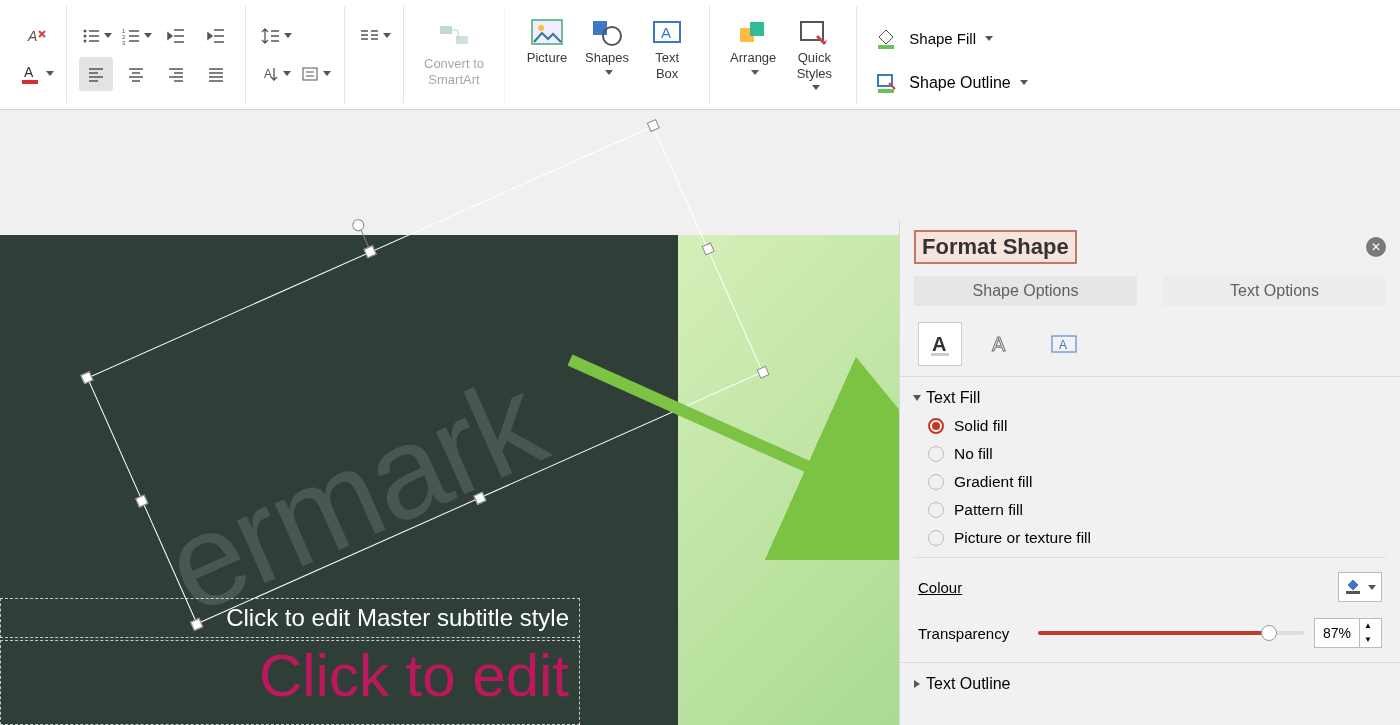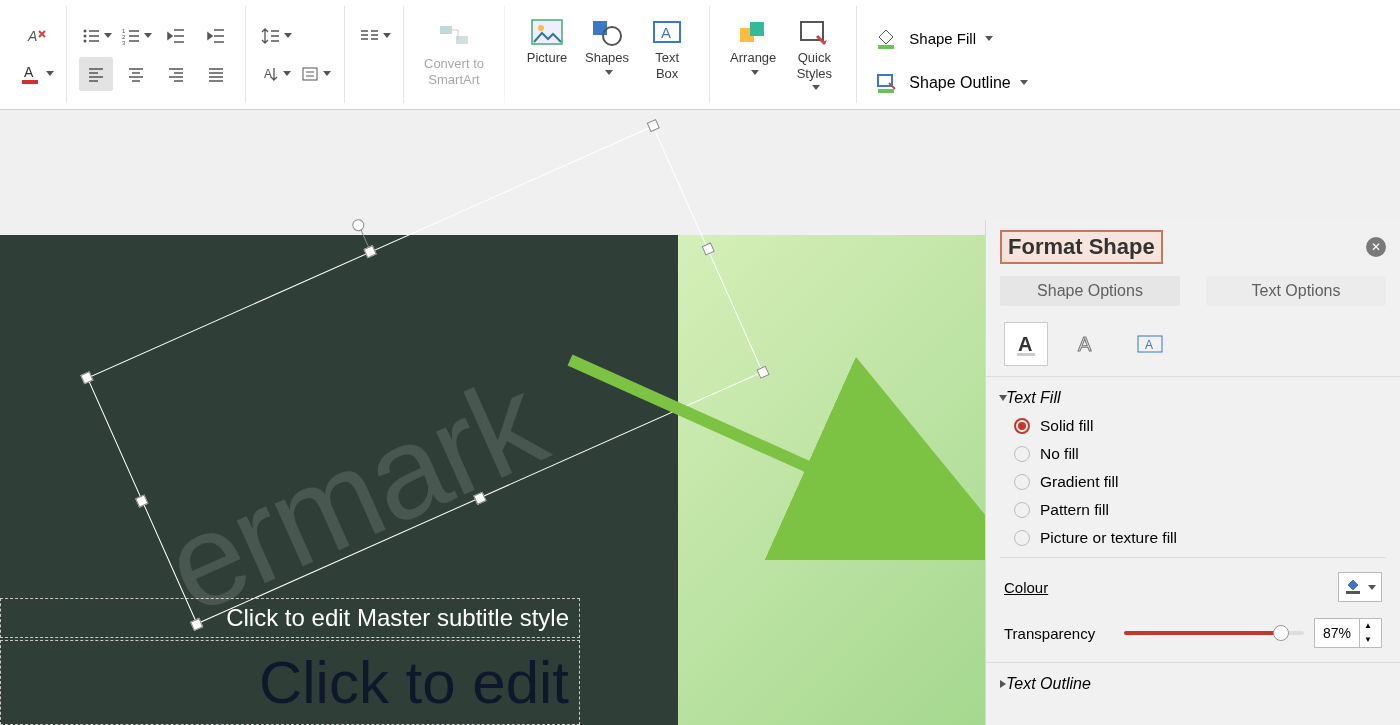--- a/index.html
+++ b/index.html
@@ -19,49 +19,49 @@
 
 
 .workspace { position:absolute; top:110px; left:0; right:0; bottom:0; background:#f0f0f0; }
 .slide-area { position:absolute; top:0; left:0; width:985px; height:615px; overflow:hidden; }
 .slide-left { position:absolute; left:0; top:125px; width:678px; height:490px; background:#2f3f38; }
 .slide-right { position:absolute; left:678px; top:125px; width:307px; height:490px; background:linear-gradient(135deg,#d5efb8,#a5d88f); }
 
 
 .ph { position:absolute; border:1px dashed #c9c9c9; }
 .ph-sub { left:0; top:488px; width:580px; height:40px; display:flex; align-items:center; justify-content:flex-end; padding-right:10px; color:#fff; font-size:24px; }
-.ph-title { left:0; top:530px; width:580px; height:85px; display:flex; align-items:center; justify-content:flex-end; padding-right:10px; color:#0f172a; font-size:60px; font-weight:400; }
+.ph-title { left:0; top:530px; width:580px; height:85px; display:flex; justify-content:flex-end; padding-right:10px; color:#be185d; font-size:60px; font-weight:400; }
 
 
 .watermark-box { position:absolute; left:115px; top:130px; width:620px; height:270px; transform:rotate(-24deg); }
 .watermark-box .selbox { position:absolute; inset:0; border:1px solid #fff; }
 .handle { position:absolute; width:10px; height:10px; background:#fff; border:1px solid #888; }
 .handle.tl{left:-5px;top:-5px;} .handle.tr{right:-5px;top:-5px;} .handle.bl{left:-5px;bottom:-5px;} .handle.br{right:-5px;bottom:-5px;}
 .handle.tm{left:50%;top:-5px;margin-left:-5px;} .handle.bm{left:50%;bottom:-5px;margin-left:-5px;}
 .handle.ml{left:-5px;top:50%;margin-top:-5px;} .handle.mr{right:-5px;top:50%;margin-top:-5px;}
 .rot-handle { position:absolute; left:50%; top:-35px; margin-left:-6px; width:12px;height:12px;border-radius:50%;border:1px solid #888;background:#fff;}
 .rot-line { position:absolute; left:50%; top:-25px; width:1px; height:20px; background:#888;}
 .watermark-text { position:absolute; inset:0; display:flex; align-items:flex-end; justify-content:flex-start; color:rgba(255,255,255,.13); font-size:130px; font-weight:500; padding-left:0; line-height:.85; letter-spacing:-2px; overflow:hidden; }
 
 
 .arrow { position:absolute; pointer-events:none; }
 
 
-.panel { position:absolute; top:110px; right:0; width:415px; bottom:0; background:#f1f1f1; border-left:1px solid #d8d8d8; font-size:15px; }
+.panel { position:absolute; top:110px; right:0; width:501px; bottom:0; background:#f1f1f1; border-left:1px solid #d8d8d8; font-size:15px; }
 .panel-hdr { display:flex; align-items:center; padding:10px 14px 6px; }
 .panel-title { font-size:22px; font-weight:700; color:#333; padding:2px 6px; border:2px solid #c27863; background:#f7e4dc; }
 .close-x { margin-left:auto; width:20px;height:20px;border-radius:50%;background:#7a7a7a;display:flex;align-items:center;justify-content:center;color:#fff;font-size:12px;cursor:pointer;}
 .tabs { display:flex; gap:26px; padding:6px 14px; }
 .tab { flex:1; text-align:center; padding:6px 4px; background:#e6e6e6; color:#606060; font-size:16px; cursor:pointer; border-radius:2px;}
 .tab.active { background:#ececec; }
 .sub-tabs { display:flex; gap:18px; padding:10px 18px; }
 .sub-tab { width:44px;height:44px;display:flex;align-items:center;justify-content:center;cursor:pointer; border:1px solid transparent;}
 .sub-tab.active{ border:1px solid #ccc; background:#fff; }
 .section { border-top:1px solid #ddd; padding:8px 14px; }
-.sec-head { display:flex; align-items:center; font-size:16px; cursor:pointer; padding:4px 0;font-style:italic;}
+.sec-head { display:flex; align-items:center; gap:6px; font-size:16px; cursor:pointer; padding:4px 0;}
 .expander { width:0;height:0;border-top:4px solid transparent;border-bottom:4px solid transparent;border-left:6px solid #555;}
 .expander.open { transform:rotate(90deg);}
 .radio-list { padding:6px 0 6px 14px; display:flex; flex-direction:column; gap:10px; }
 .radio { display:flex; align-items:center; gap:10px; cursor:pointer; font-size:15.5px; }
 .radio .dot { width:16px;height:16px;border-radius:50%;border:1.5px solid #bbb; position:relative; }
 .radio.sel .dot{ border:2px solid #c0392b;}
 .radio.sel .dot::after{content:'';position:absolute;inset:2px;border-radius:50%;background:#c0392b;}
 .prop-row { display:flex; align-items:center; padding:10px 4px; }
 .prop-row .k { flex:1;text-decoration:underline; }
 .color-btn { width:44px;height:30px;border:1px solid #bbb;background:#fff;display:flex;align-items:center;justify-content:center;gap:3px;cursor:pointer;}

